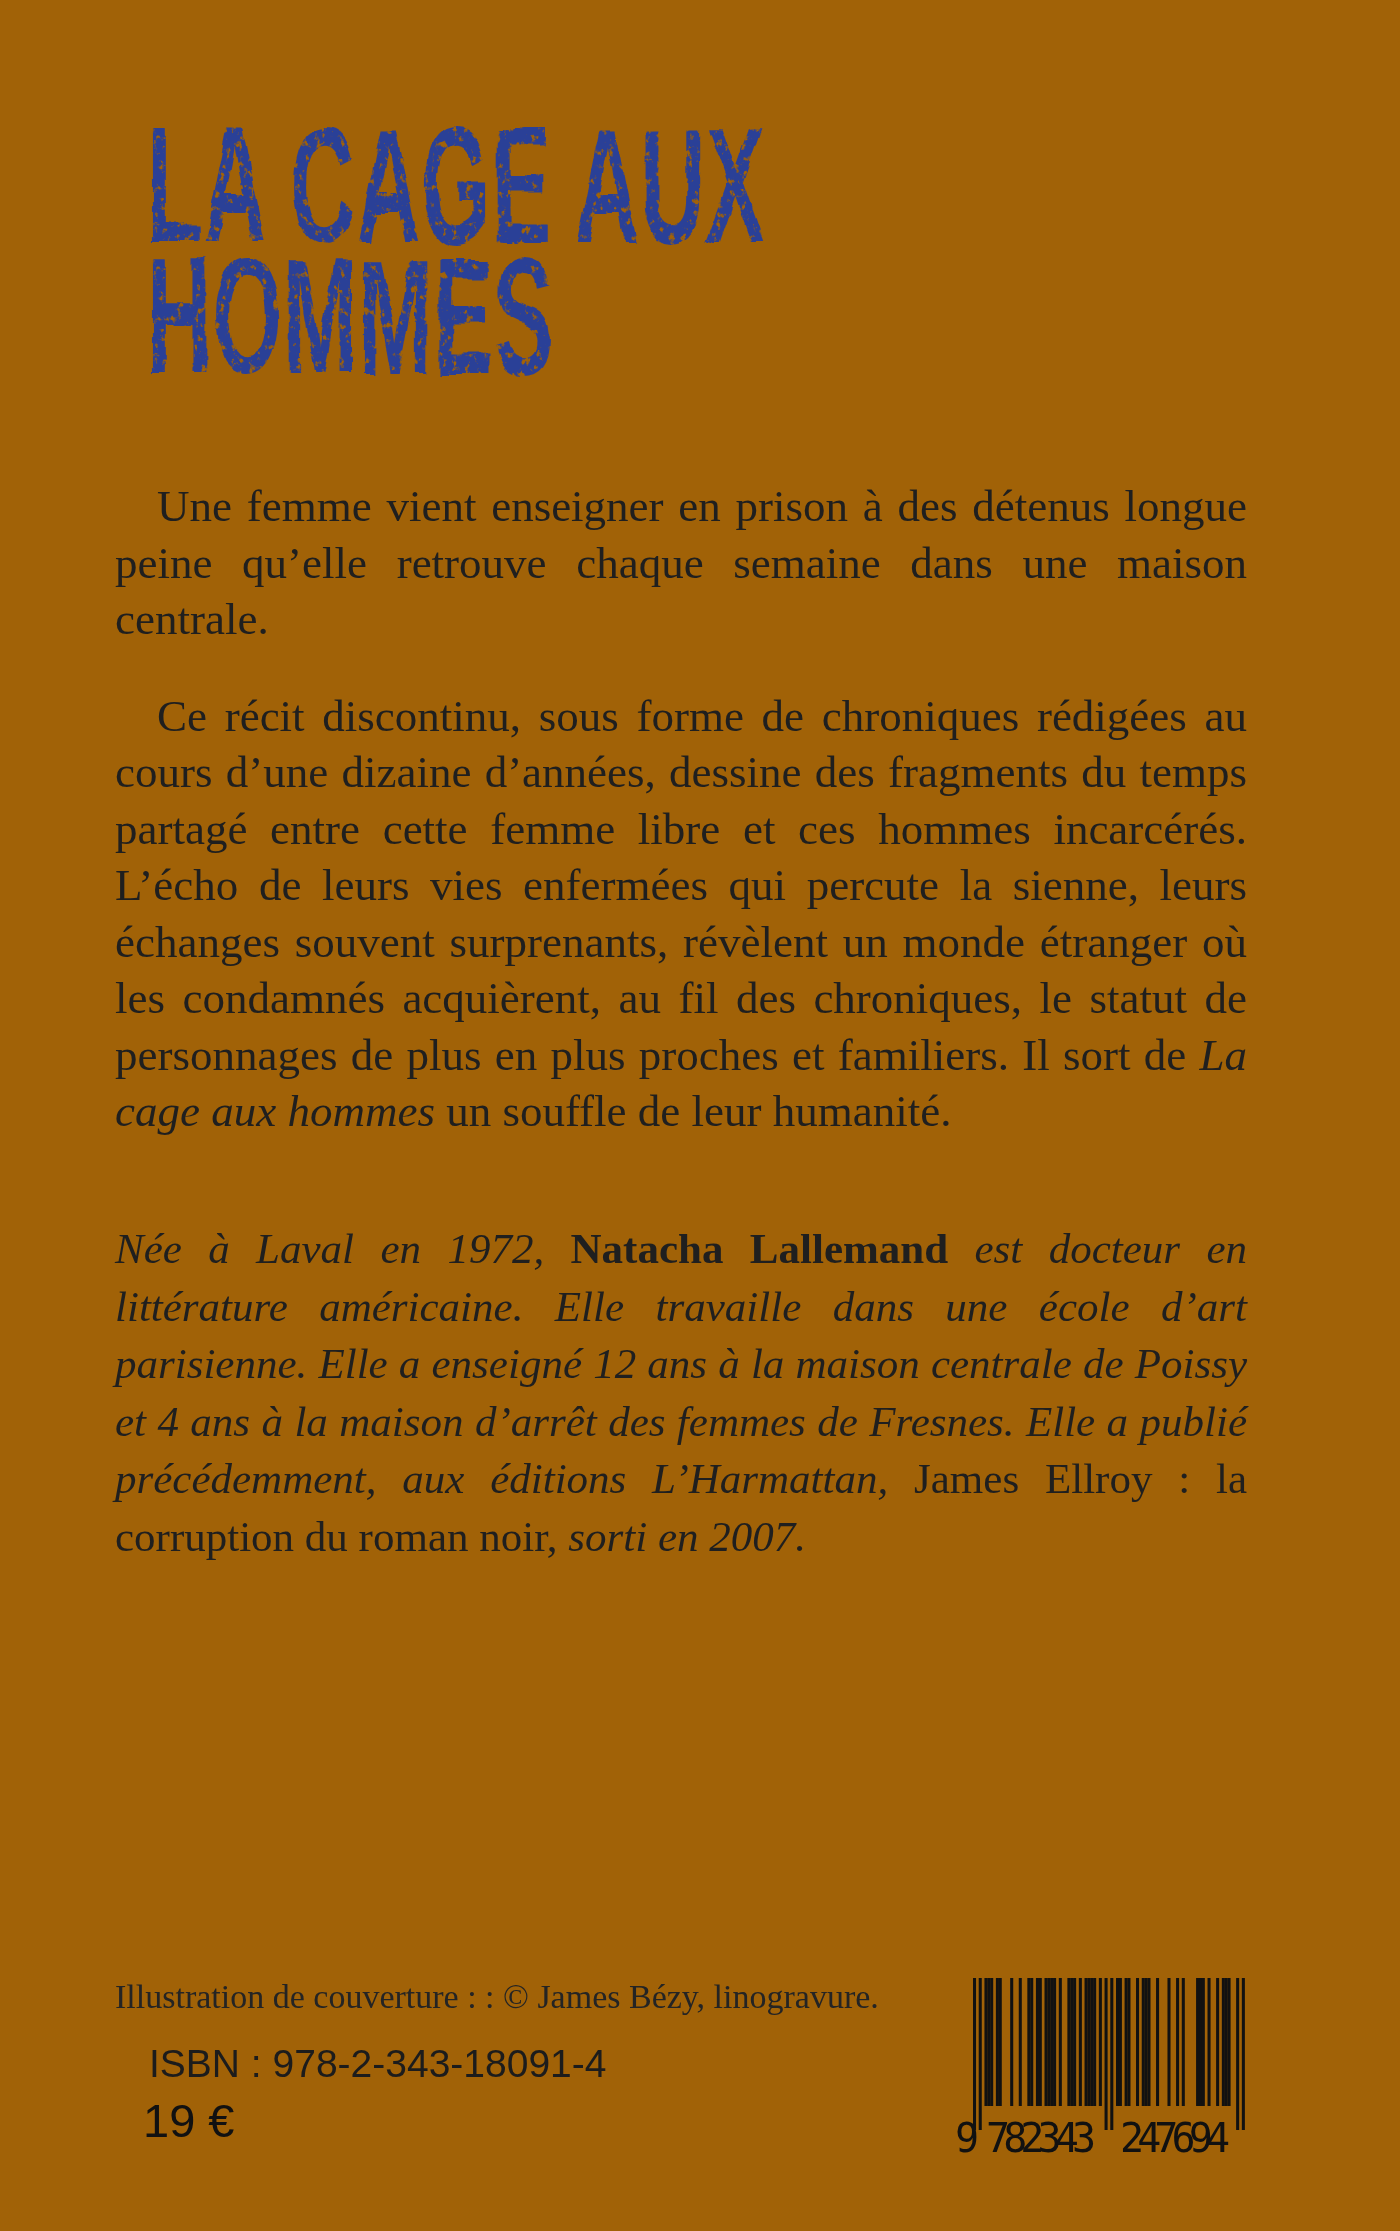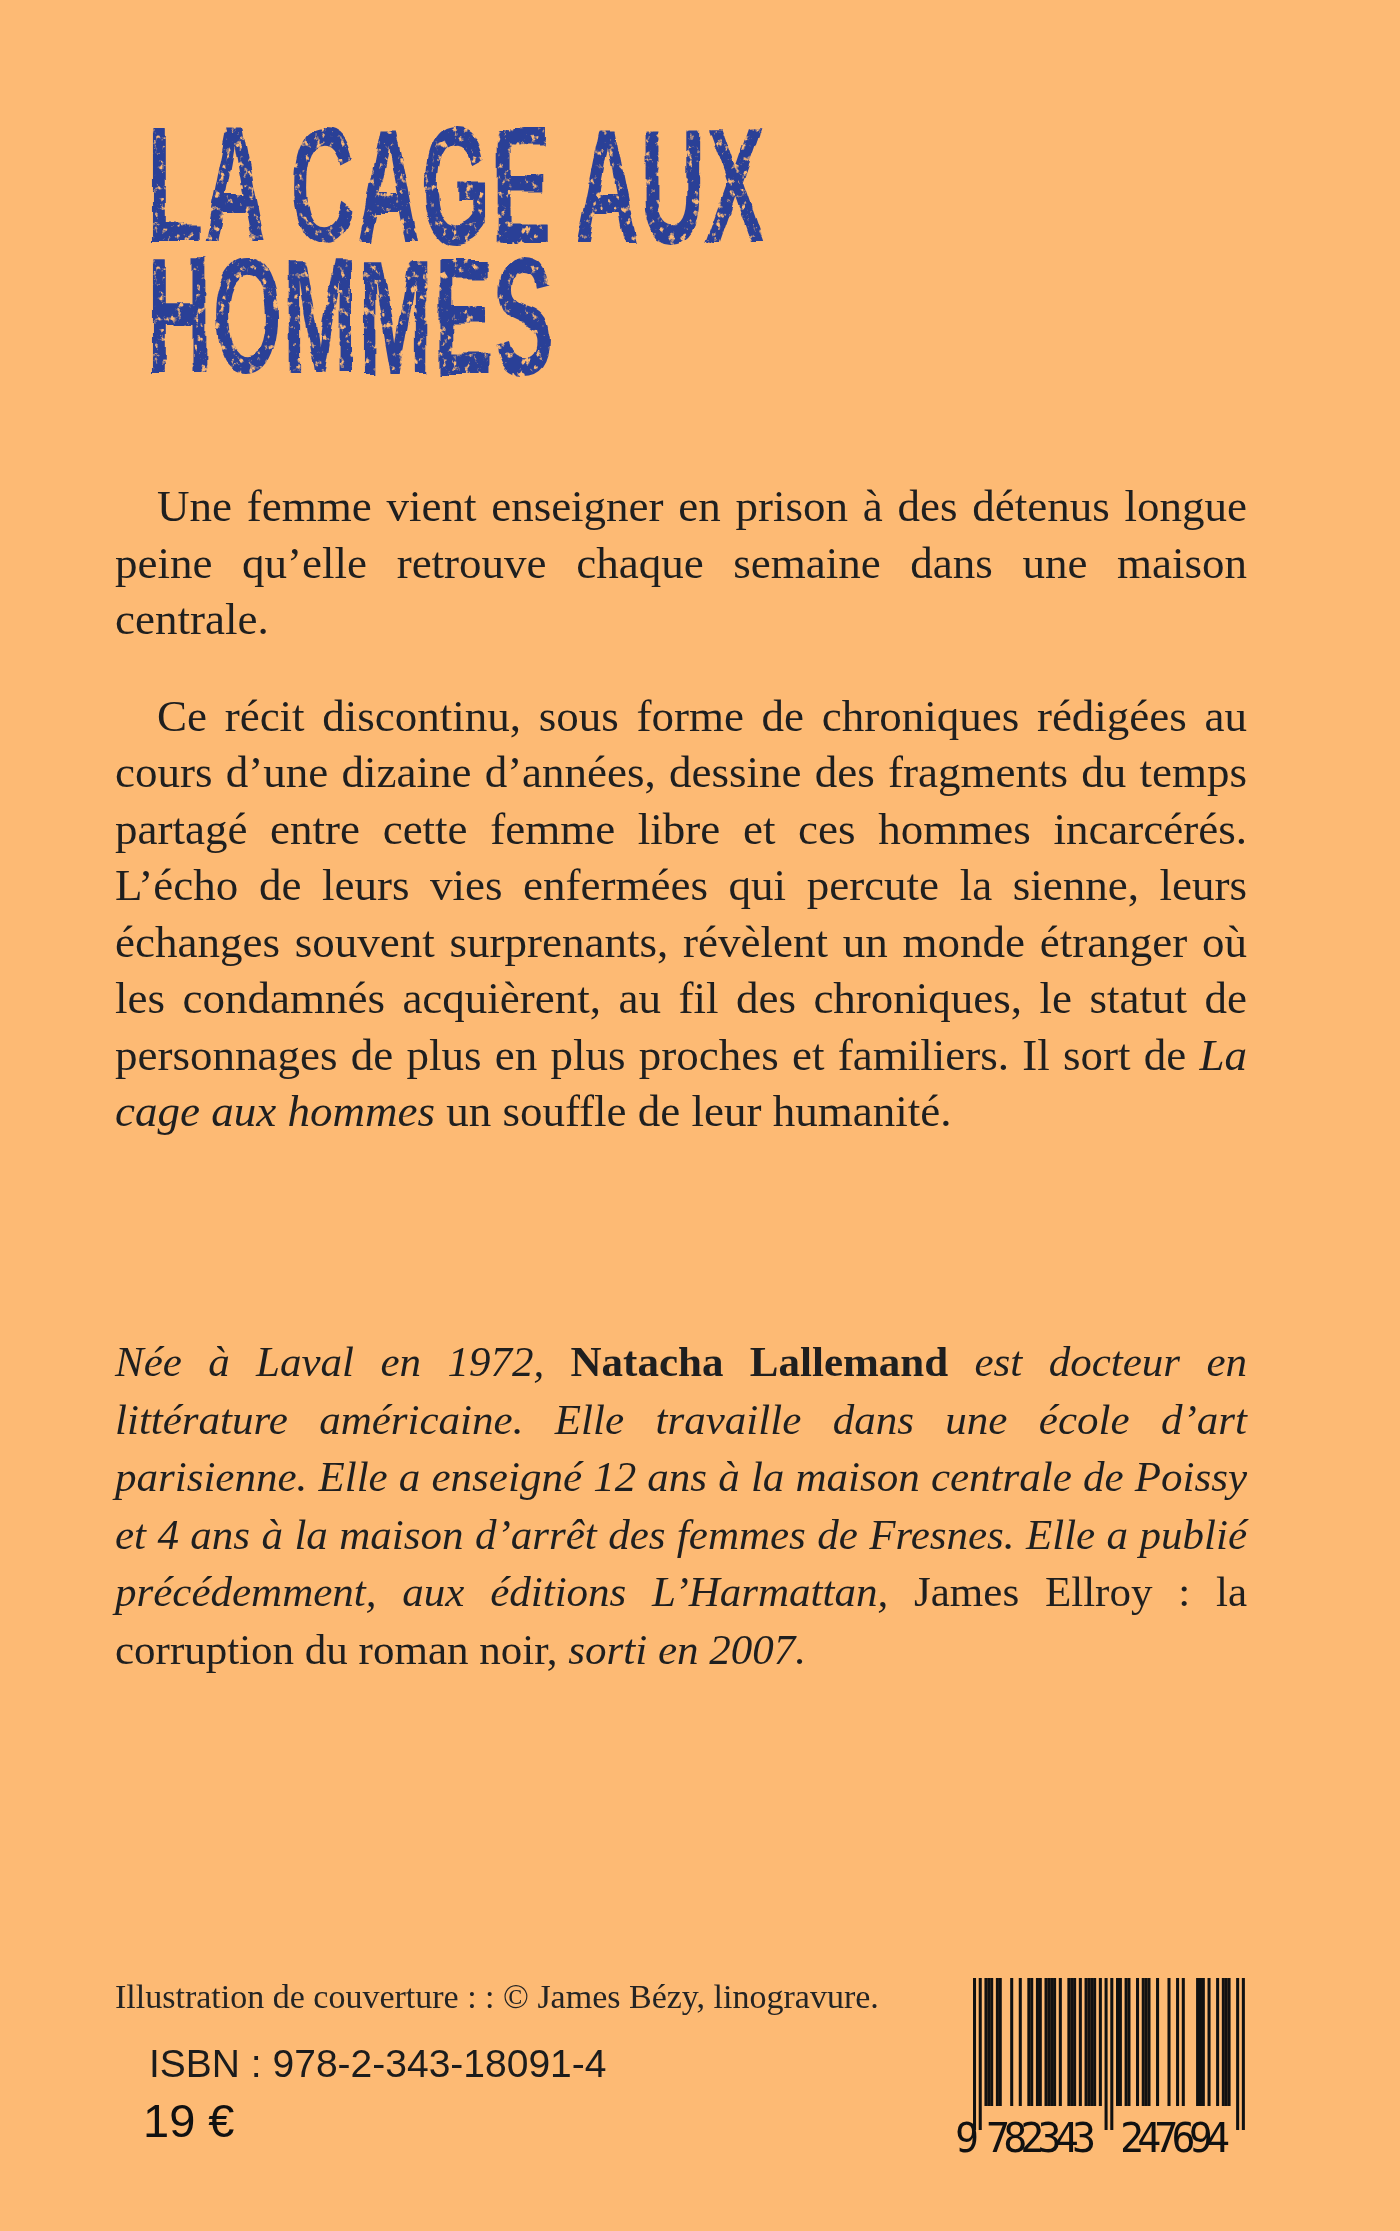--- a/index.html
+++ b/index.html
@@ -5,21 +5,21 @@
   html, body { margin: 0; padding: 0; }
   body {
     width: 1400px; height: 2231px;
     background: #ffffff;
     font-family: "Liberation Serif", serif;
     position: relative;
     overflow: hidden;
   }
   .page {
     position: absolute; inset: 0;
-    background: #fdba74;
+    background: #a16207;
   }
 
   
   .title-block {
     position: absolute;
     left: 147px; top: 120px;
     transform: scaleX(0.54);
     transform-origin: 0 0;
     white-space: nowrap;
   }
@@ -42,21 +42,21 @@
     text-align: justify;
     color: #1f1f1f;
   }
   .synopsis p { margin: 0 0 40px 0; text-indent: 42px; }
   .synopsis p:last-child { margin-bottom: 0; margin-top: 28px; }
   .book-title-inline { font-style: italic; }
 
   
   .bio {
     position: absolute;
-    left: 115px; top: 1333px; width: 1132px;
+    left: 115px; top: 1220px; width: 1132px;
     font-size: 43px; line-height: 57.5px;
     text-align: justify;
     font-style: italic;
     color: #1f1f1f;
   }
   .author-name { font-style: normal; font-weight: 700; }
   .roman-title { font-style: normal; }
 
   
   .illustration-credit {

